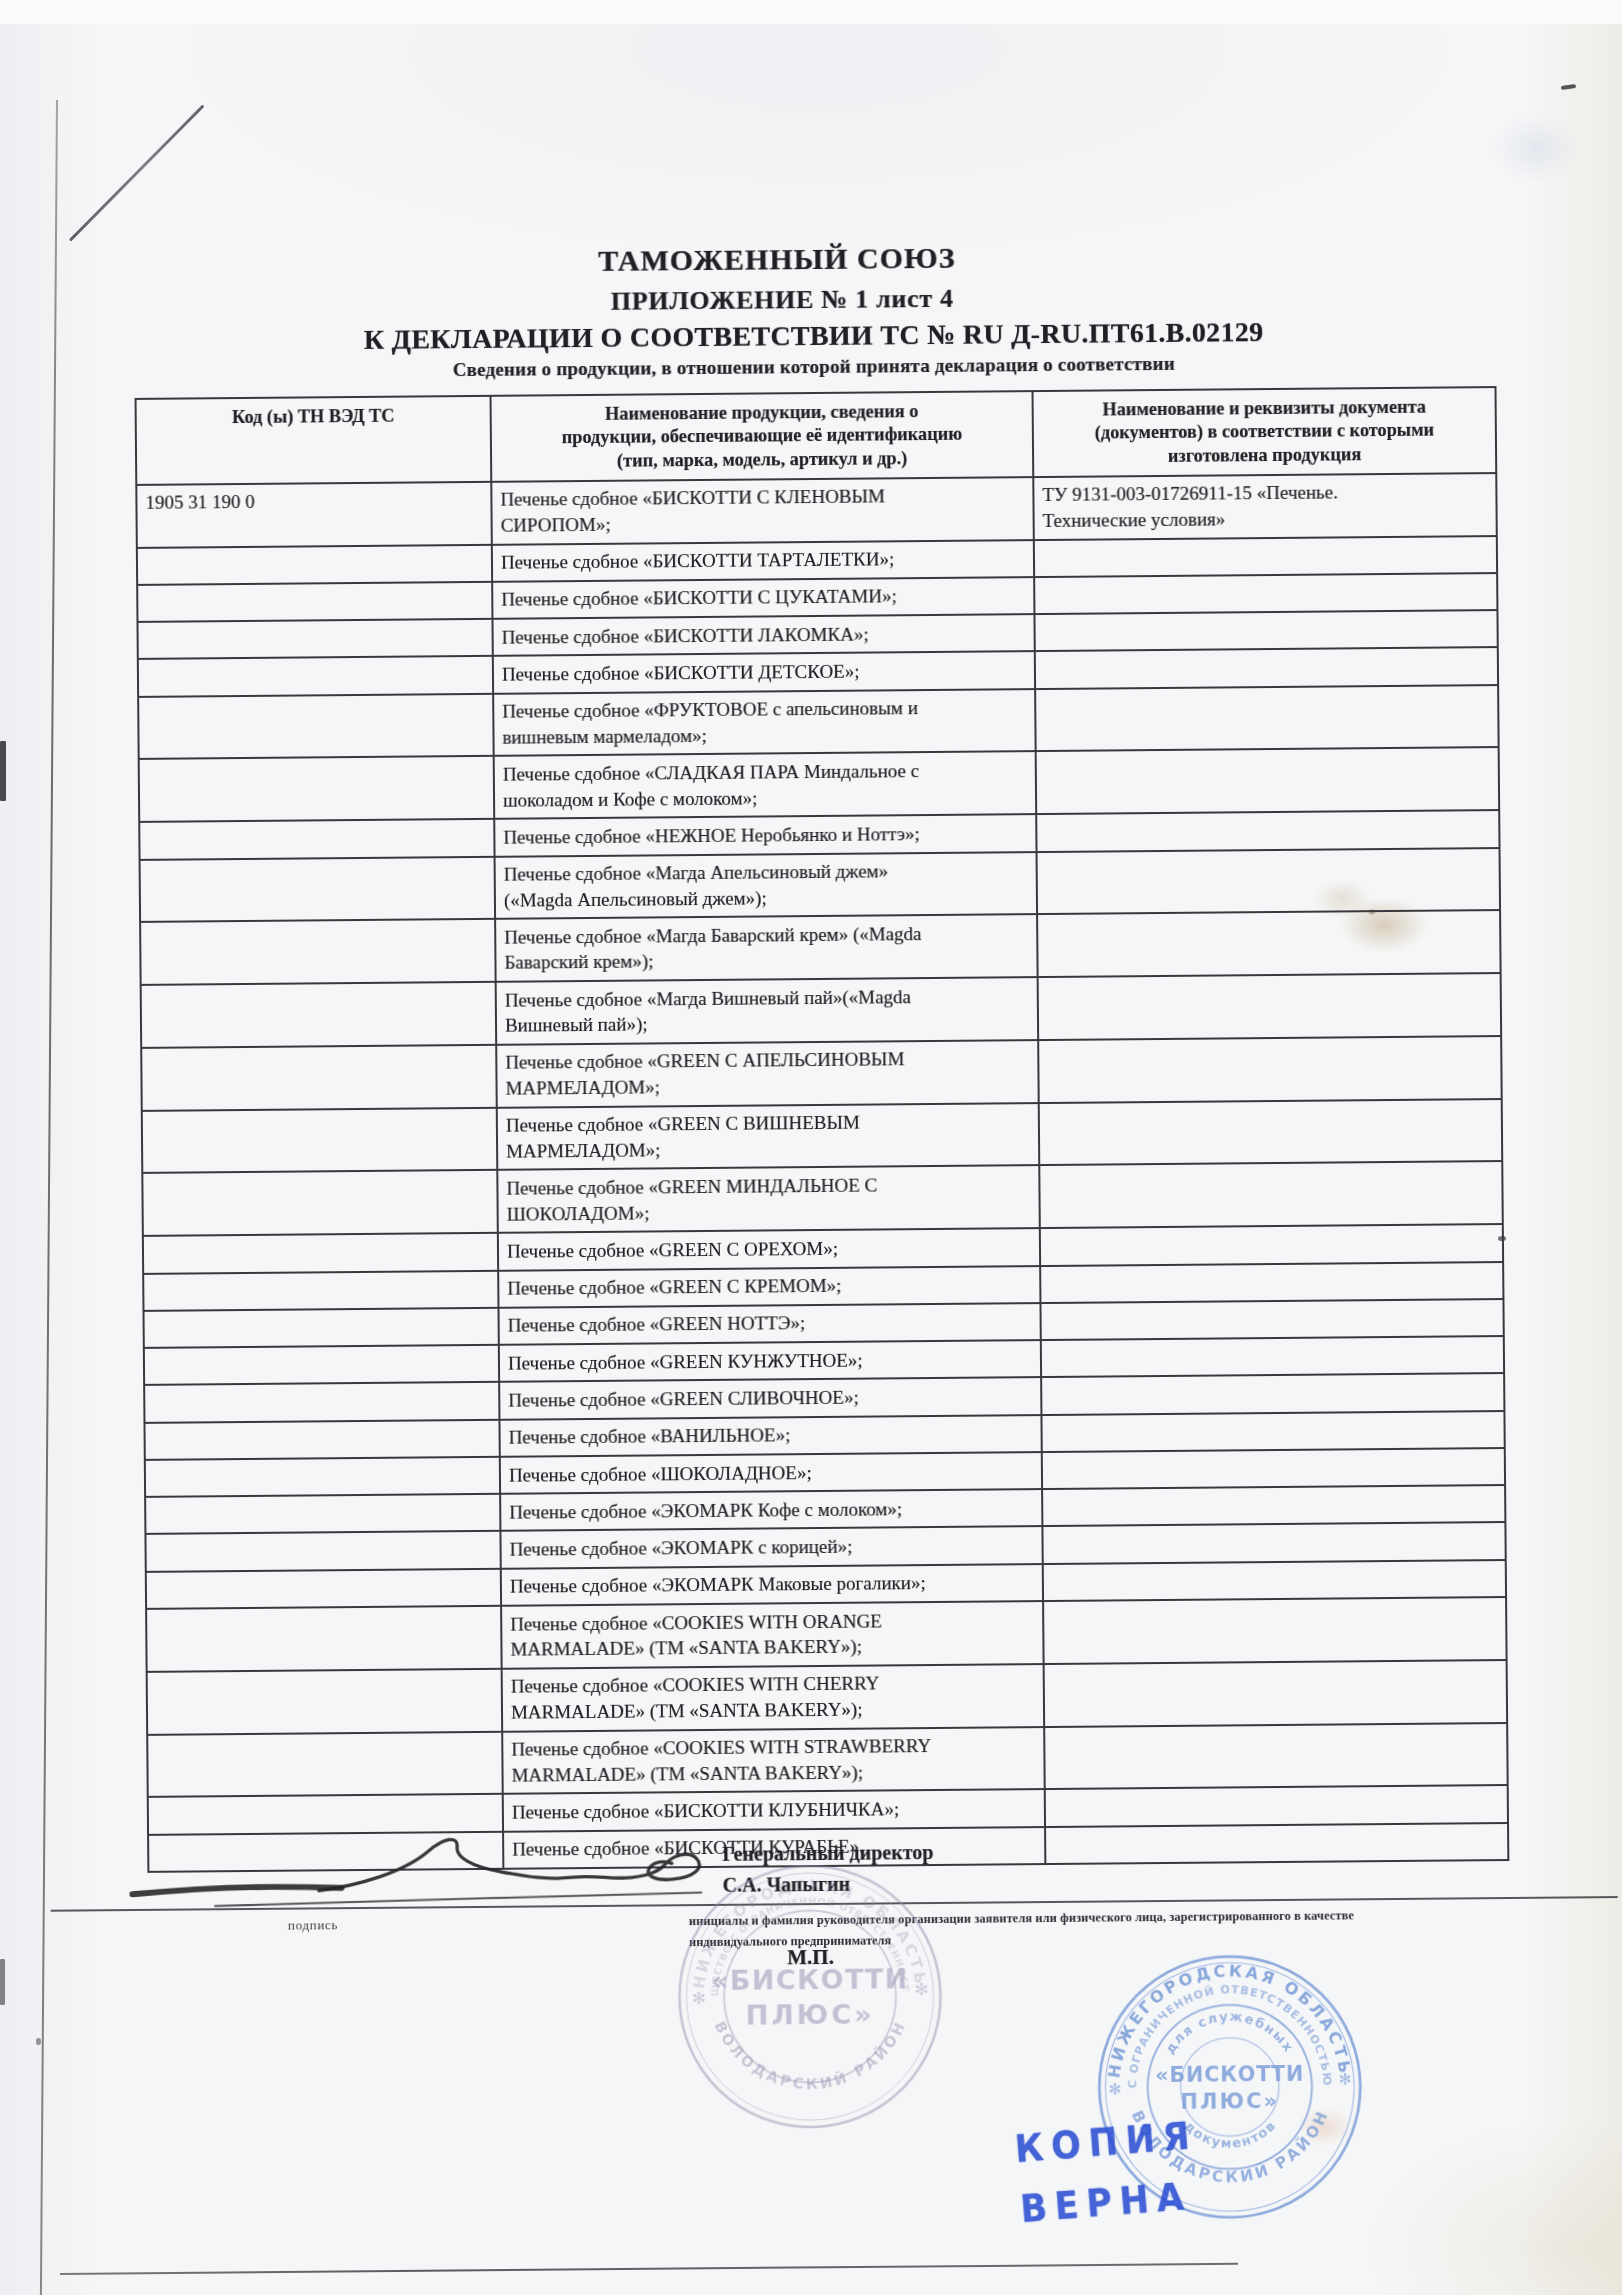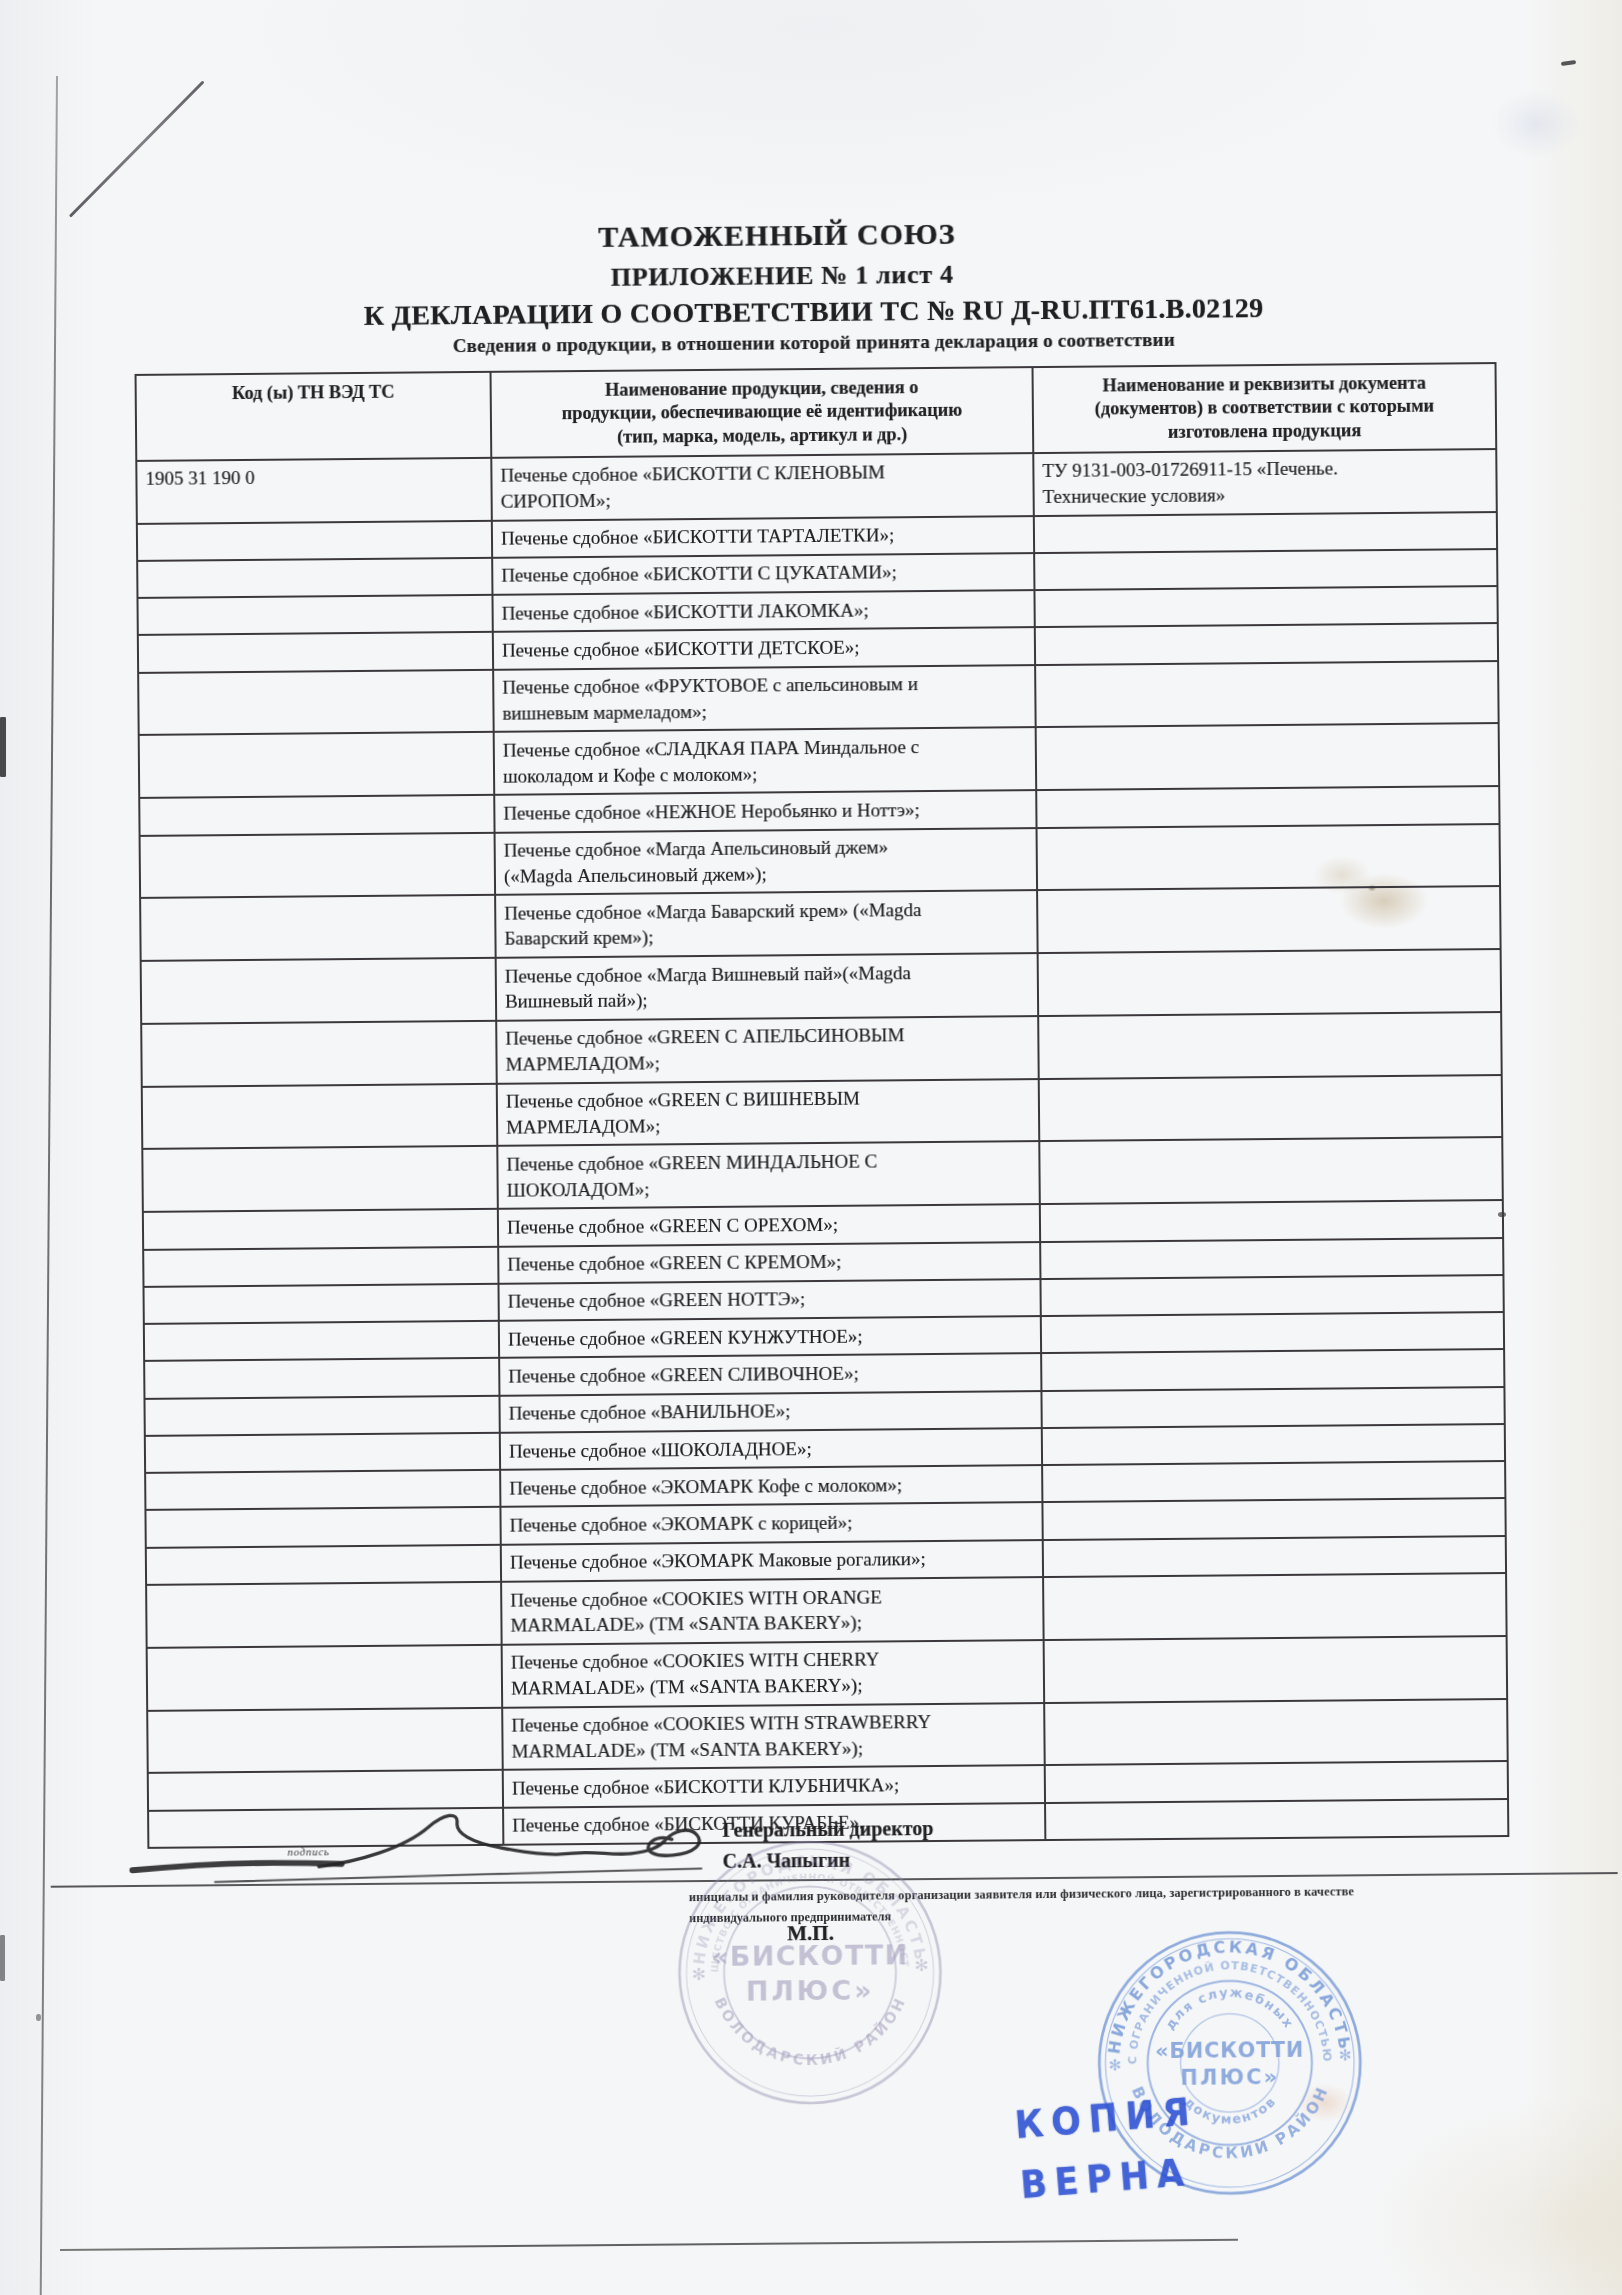--- a/index.html
+++ b/index.html
@@ -1,17 +1,17 @@
 <!DOCTYPE html>
 <html style="font-size:10.5px"><head>
 <meta charset="utf-8">
 <style>
   html,body{margin:0;padding:0;width:1622px;height:2295px;overflow:hidden;
     background:#fbfbfa;font-family:"Liberation Serif","DejaVu Serif",serif;}
-  .scan{position:absolute;inset:0;overflow:hidden;}
+  .scan{position:absolute;inset:0;overflow:hidden;margin-top:24px;}
   .page-tint{position:absolute;inset:0;background-color:#f5f6f7;background-image:
     radial-gradient(6.5px 5.2px at 1372px 888px, rgba(82,58,18,.50), transparent 70%),
     radial-gradient(62px 39px at 1384px 901px, rgba(148,112,48,.30), transparent 72%),
     radial-gradient(39px 26px at 1342px 875px, rgba(148,112,48,.17), transparent 75%),
     radial-gradient(59px 46px at 1536px 124px, rgba(120,140,190,.13), transparent 75%),
     radial-gradient(36px 26px at 1325px 2103px, rgba(205,120,60,.20), transparent 75%),
     radial-gradient(262px 170px at 1563px 2224px, rgba(200,178,128,.16), transparent 75%),
     radial-gradient(850px 275px at 818px 26px, rgba(212,218,226,.22), transparent 75%),
     linear-gradient(90deg, rgba(206,212,222,.22) 0%, transparent 6%),
     linear-gradient(90deg, transparent 94%, rgba(188,170,115,.13) 100%);}
@@ -45,21 +45,21 @@
   
   table.products{position:absolute;left:141px;top:368px;width:1359px;border-collapse:collapse;
     table-layout:fixed;border:2px solid #353238;}
   table.products th,table.products td{border:2px solid #3b383d;vertical-align:top;
     white-space:pre-line;text-shadow:0.3px 0.3px 0.5px rgba(30,28,34,.45);}
   table.products th{font-size:18.3px;line-height:23.6px;font-weight:bold;text-align:center;padding:6.5px 5.2px;}
   table.products td{font-size:19px;line-height:25.5px;padding:4.6px 7.9px 5.2px;}
   td.c-code{padding-left:10.5px;}
   
   .sig-line{position:absolute;left:44px;top:1879px;width:1567px;height:2.2px;background:#3b393e;opacity:.85;}
-  .sig-caption{position:absolute;left:281px;top:1841px;font-size:11px;color:#3a393d;letter-spacing:0.7px;font-style:italic;}
+  .sig-caption{position:absolute;left:281px;top:1889px;font-size:13px;color:#3a393d;letter-spacing:0.7px;}
   .dir-title{position:absolute;left:716px;top:1818px;font-size:20px;font-weight:bold;
     text-shadow:0.3px 0.3px 0.5px rgba(30,28,34,.5);}
   .dir-name{position:absolute;left:716px;top:1849px;font-size:20px;font-weight:bold;
     text-shadow:0.3px 0.3px 0.5px rgba(30,28,34,.5);}
   .fine1{position:absolute;left:682px;top:1889px;width:935px;font-size:12.4px;font-weight:bold;
     color:#2c2b30;white-space:nowrap;letter-spacing:0.1px;}
   .fine2{position:absolute;left:682px;top:1910px;font-size:12.4px;font-weight:bold;color:#2c2b30;}
   .mp{position:absolute;left:780px;top:1921px;font-size:21px;font-weight:bold;
     text-shadow:0.3px 0.3px 0.7px rgba(30,28,34,.6);}
   .sig-svg{position:absolute;left:116px;top:1791px;}

